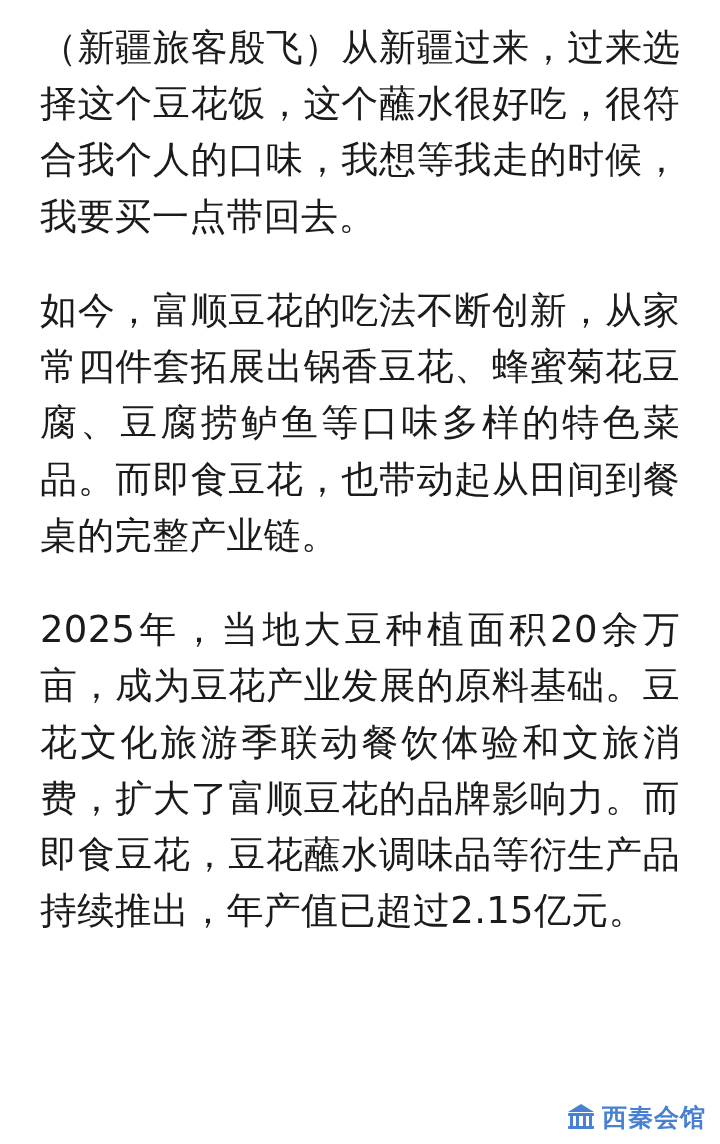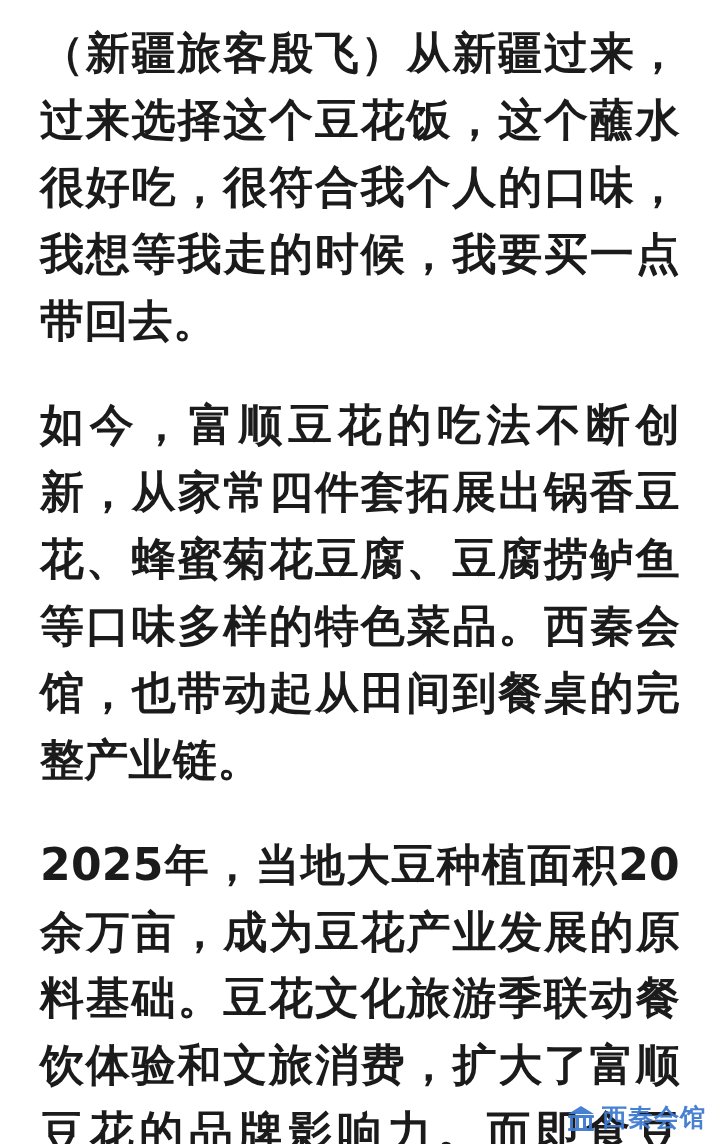--- a/index.html
+++ b/index.html
@@ -14,37 +14,36 @@
     overflow: hidden;
     font-family: "DejaVu Sans", "Liberation Sans", sans-serif;
   }
   .article {
     box-sizing: border-box;
     width: 720px;
     padding: 20px 40px 0 40px;
   }
   .para {
     margin: 0 0 38px 0;
-    font-size: 44px;
+    font-size: 37px;
     line-height: 1.52;
     color: #1b1b1b;
     letter-spacing: 0.3px;
     text-align: justify;
     text-justify: inter-ideograph;
-    font-weight: 700;
+    font-weight: 400;
   }
   .para:last-child {
     margin-bottom: 4px;
   }
   .watermark {
     position: absolute;
     right: 14px;
     bottom: 10px;
     display: flex;
-    align-items: center;
     gap: 6px;
     opacity: 0.95;
   }
   .wm-icon {
     width: 30px;
     height: 30px;
     flex: 0 0 auto;
   }
   .wm-text {
     font-size: 25px;
@@ -52,21 +51,21 @@
     font-weight: 700;
     letter-spacing: 1px;
     font-family: "DejaVu Sans", "Liberation Sans", sans-serif;
   }
 </style>
 </head>
 <body>
 
 <div class="article">
   <p class="para">（新疆旅客殷飞）从新疆过来，过来选择这个豆花饭，这个蘸水很好吃，很符合我个人的口味，我想等我走的时候，我要买一点带回去。</p>
-  <p class="para">如今，富顺豆花的吃法不断创新，从家常四件套拓展出锅香豆花、蜂蜜菊花豆腐、豆腐捞鲈鱼等口味多样的特色菜品。西秦会馆，也带动起从田间到餐桌的完整产业链。</p>
+  <p class="para">如今，富顺豆花的吃法不断创新，从家常四件套拓展出锅香豆花、蜂蜜菊花豆腐、豆腐捞鲈鱼等口味多样的特色菜品。而即食豆花，也带动起从田间到餐桌的完整产业链。</p>
   <p class="para">2025年，当地大豆种植面积20余万亩，成为豆花产业发展的原料基础。豆花文化旅游季联动餐饮体验和文旅消费，扩大了富顺豆花的品牌影响力。而即食豆花，豆花蘸水调味品等衍生产品持续推出，年产值已超过2.15亿元。</p>
 </div>
 
 <div class="watermark">
   <span class="wm-icon">
     <svg viewBox="0 0 30 30" width="30" height="30" aria-hidden="true">
       <rect x="2" y="12" width="26" height="3" rx="1" fill="#3f7bd0"></rect>
       <rect x="4" y="15" width="3" height="10" fill="#3f7bd0"></rect>
       <rect x="10" y="15" width="3" height="10" fill="#3f7bd0"></rect>
       <rect x="17" y="15" width="3" height="10" fill="#3f7bd0"></rect>

